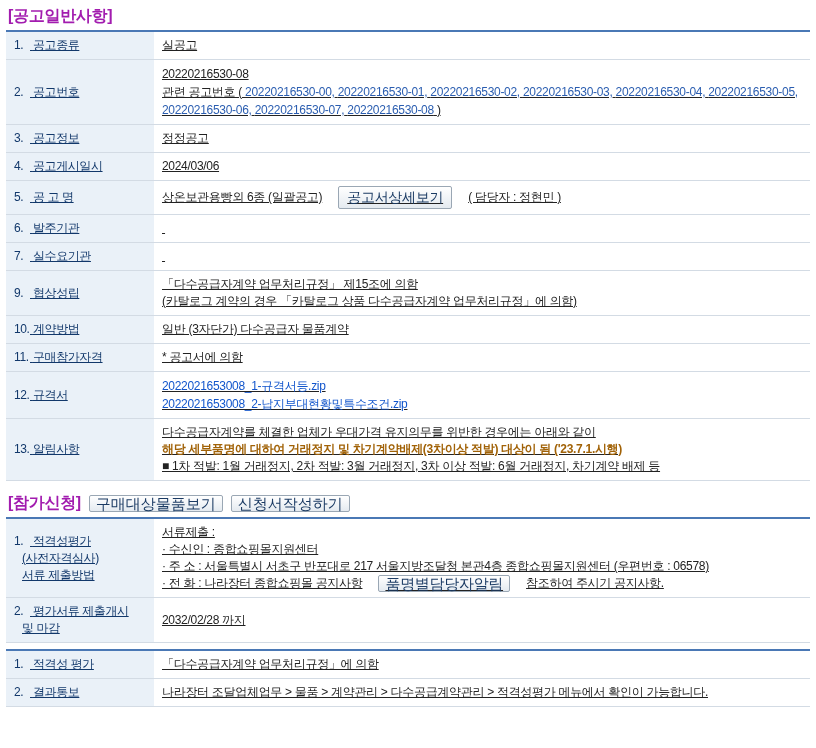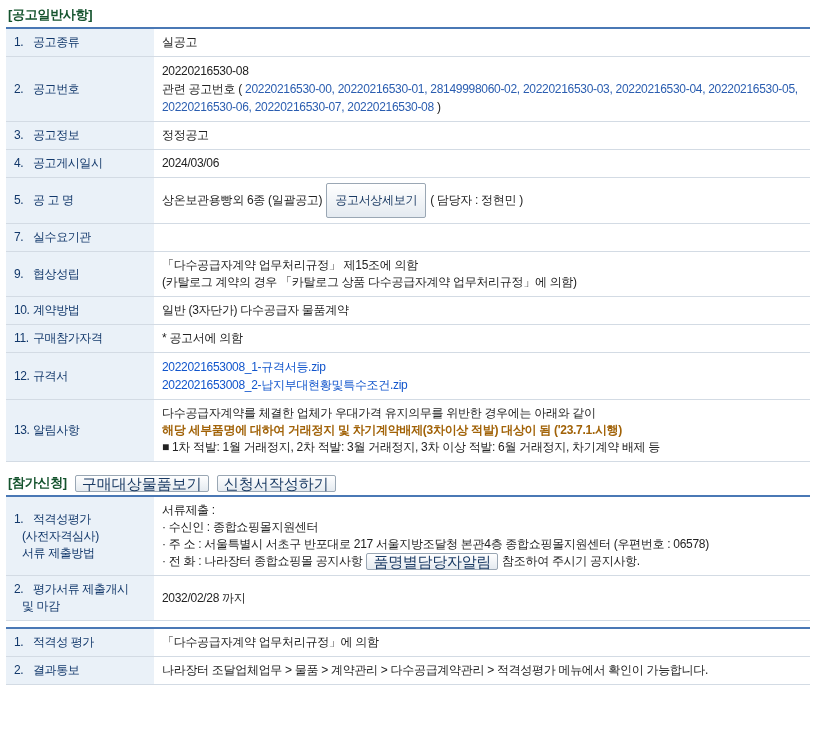--- a/index.html
+++ b/index.html
@@ -19,33 +19,33 @@
     padding: 0 6px;
   }
   .section-head {
     display: flex;
     align-items: center;
     gap: 8px;
     margin: 6px 0 3px 2px;
     min-height: 18px;
   }
   .section-title {
-    font-size: 13px;
+    font-size: 16px;
     font-weight: bold;
-    color: #14532d;
+    color: #a21caf;
     letter-spacing: -0.3px;
   }
   .btn {
     display: inline-block;
     border: 1px solid #9aa7b4;
     background: linear-gradient(#ffffff, #e4eaf0);
     border-radius: 2px;
-    font-size: 12px;
+    font-size: 14px;
     color: #1a3a63;
-    padding: 10px 8px;
+    padding: 4px 8px;
     line-height: 13px;
     cursor: pointer;
     white-space: nowrap;
   }
   .btn.small {
     font-size: 15px;
     padding: 1px 6px;
   }
   table.grid {
     width: 100%;
@@ -54,20 +54,21 @@
     border-top: 2px solid #4a78b5;
     border-bottom: 1px solid #bcc9d6;
   }
   table.grid td {
     border: 1px solid #d3dbe4;
     border-left: none;
     border-right: none;
     padding: 5px 8px;
     vertical-align: middle;
     line-height: 17px;
+    text-decoration: underline;
   }
   td.label {
     width: 148px;
     background: #eaf1f8;
     color: #12386b;
     font-size: 12px;
     border-right: 1px solid #d3dbe4;
     letter-spacing: -0.4px;
   }
   td.value {
@@ -95,21 +96,21 @@
   .notice-em {
     color: #a16207;
     font-weight: bold;
   }
   .notice-line3 {
     color: #222;
   }
   .row-inline {
     display: flex;
     align-items: center;
-    gap: 4px;
+    gap: 16px;
     flex-wrap: wrap;
   }
   .spacer {
     height: 6px;
   }
   .zipline {
     color: #1155cc;
     line-height: 18px;
   }
   .label-multiline {
@@ -143,21 +144,21 @@
         <td class="label">
           <span class="label-num">2.</span>
           <span>공고번호</span>
         </td>
         <td class="value">
           <div class="mono-line">20220216530-08</div>
           <div class="mono-line">
             <span>관련 공고번호 (</span>
             <span class="relnum">20220216530-00,</span>
             <span class="relnum">20220216530-01,</span>
-            <span class="relnum">28149998060-02,</span>
+            <span class="relnum">20220216530-02,</span>
             <span class="relnum">20220216530-03,</span>
             <span class="relnum">20220216530-04,</span>
             <span class="relnum">20220216530-05,</span>
             <span class="relnum">20220216530-06,</span>
             <span class="relnum">20220216530-07,</span>
             <span class="relnum">20220216530-08</span>
             <span>)</span>
           </div>
         </td>
       </tr>
@@ -185,20 +186,27 @@
         </td>
         <td class="value">
           <div class="row-inline">
             <span>상온보관용빵외 6종 (일괄공고)</span>
             <span class="btn">공고서상세보기</span>
             <span>( 담당자 : 정현민 )</span>
           </div>
         </td>
       </tr>
 
+      <tr>
+        <td class="label">
+          <span class="label-num">6.</span>
+          <span>발주기관</span>
+        </td>
+        <td class="value">&nbsp;</td>
+      </tr>
 
       <tr>
         <td class="label">
           <span class="label-num">7.</span>
           <span>실수요기관</span>
         </td>
         <td class="value">&nbsp;</td>
       </tr>
 
 

